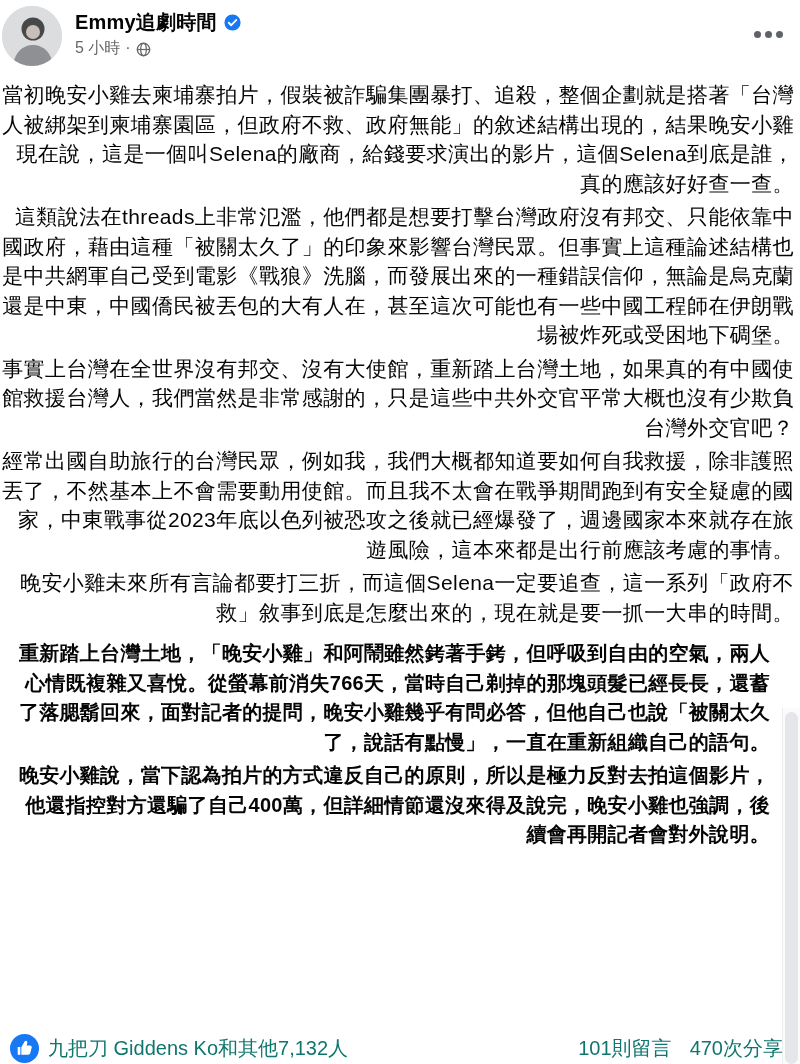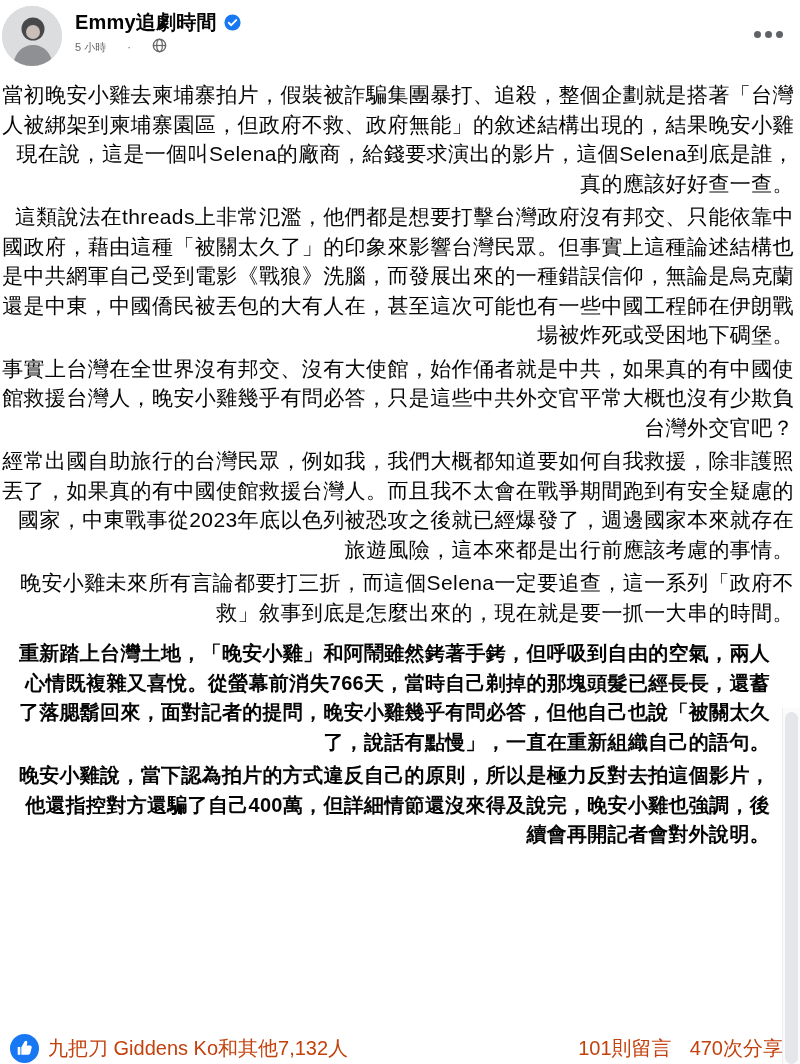--- a/index.html
+++ b/index.html
@@ -27,23 +27,23 @@
   }
   .avatar svg{display:block;width:60px;height:60px;}
   .hmeta{margin-left:13px;padding-top:4px;}
   .name-row{display:flex;align-items:center;gap:7px;}
   .author-name{
     font-size:20px;font-weight:700;color:#050505;line-height:24px;
     letter-spacing:0.2px;cursor:pointer;
   }
   .verified{width:17px;height:17px;display:inline-block;}
   .time-row{
-    display:flex;align-items:flex-start;gap:21px;
+    display:flex;align-items:flex-end;gap:5px;
     margin-top:4px;
-    font-size:11px;color:#65676B;line-height:19px;
+    font-size:16px;color:#65676B;line-height:19px;
   }
   .dotsep{color:#65676B;}
   .globe{width:15px;height:15px;display:inline-block;}
   .menu-btn{
     position:absolute;top:22px;right:14px;
     width:36px;height:24px;
     display:flex;align-items:center;justify-content:center;gap:4px;
     cursor:pointer;border-radius:6px;
   }
   .menu-btn i{width:7px;height:7px;border-radius:50%;background:#5f6368;display:block;}
@@ -68,21 +68,21 @@
     font-size:20px;
     letter-spacing:0.3px;
     line-height:29.5px;
   }
   
   .engagement{
     position:absolute;
     left:10px;right:17px;bottom:1px;
     height:30px;
     display:flex;align-items:center;justify-content:space-between;
-    font-size:20px;color:#c2410c;
+    font-size:20px;color:#0f766e;
   }
   .reactions{display:flex;align-items:center;gap:9px;cursor:pointer;}
   .like-badge{
     width:29px;height:29px;border-radius:50%;
     background:#1877F2;
     display:flex;align-items:center;justify-content:center;
     flex:0 0 auto;
   }
   .like-badge svg{width:17px;height:17px;display:block;}
   .counts{display:flex;align-items:center;gap:18px;}
@@ -138,22 +138,22 @@
     <div class="menu-btn">
       <i></i>
         <i></i>
         <i></i>
     </div>
   </div>
 
   <div class="post-body">
     <p class="para">當初晚安小雞去柬埔寨拍片，假裝被詐騙集團暴打、追殺，整個企劃就是搭著「台灣人被綁架到柬埔寨園區，但政府不救、政府無能」的敘述結構出現的，結果晚安小雞現在說，這是一個叫Selena的廠商，給錢要求演出的影片，這個Selena到底是誰，真的應該好好查一查。</p>
     <p class="para">這類說法在threads上非常氾濫，他們都是想要打擊台灣政府沒有邦交、只能依靠中國政府，藉由這種「被關太久了」的印象來影響台灣民眾。但事實上這種論述結構也是中共網軍自己受到電影《戰狼》洗腦，而發展出來的一種錯誤信仰，無論是烏克蘭還是中東，中國僑民被丟包的大有人在，甚至這次可能也有一些中國工程師在伊朗戰場被炸死或受困地下碉堡。</p>
-    <p class="para">事實上台灣在全世界沒有邦交、沒有大使館，始作俑者就是中共，如果真的有中國使館救援台灣人，晚安小雞幾乎有問必答，只是這些中共外交官平常大概也沒有少欺負台灣外交官吧？</p>
-    <p class="para">經常出國自助旅行的台灣民眾，例如我，我們大概都知道要如何自我救援，除非護照丟了，如果真的有中國使館救援台灣人。而且我不太會在戰爭期間跑到有安全疑慮的國家，中東戰事從2023年底以色列被恐攻之後就已經爆發了，週邊國家本來就存在旅遊風險，這本來都是出行前應該考慮的事情。</p>
+    <p class="para">事實上台灣在全世界沒有邦交、沒有大使館，重新踏上台灣土地，如果真的有中國使館救援台灣人，我們當然是非常感謝的，只是這些中共外交官平常大概也沒有少欺負台灣外交官吧？</p>
+    <p class="para">經常出國自助旅行的台灣民眾，例如我，我們大概都知道要如何自我救援，除非護照丟了，不然基本上不會需要動用使館。而且我不太會在戰爭期間跑到有安全疑慮的國家，中東戰事從2023年底以色列被恐攻之後就已經爆發了，週邊國家本來就存在旅遊風險，這本來都是出行前應該考慮的事情。</p>
     <p class="para">晚安小雞未來所有言論都要打三折，而這個Selena一定要追查，這一系列「政府不救」敘事到底是怎麼出來的，現在就是要一抓一大串的時間。</p>
 
     <div class="quote">
       <p class="para">重新踏上台灣土地，「晚安小雞」和阿鬧雖然銬著手銬，但呼吸到自由的空氣，兩人心情既複雜又喜悅。從螢幕前消失766天，當時自己剃掉的那塊頭髮已經長長，還蓄了落腮鬍回來，面對記者的提問，晚安小雞幾乎有問必答，但他自己也說「被關太久了，說話有點慢」，一直在重新組織自己的語句。</p>
       <p class="para">晚安小雞說，當下認為拍片的方式違反自己的原則，所以是極力反對去拍這個影片，他還指控對方還騙了自己400萬，但詳細情節還沒來得及說完，晚安小雞也強調，後續會再開記者會對外說明。</p>
     </div>
   </div>
 
   <div class="engagement">
     <div class="reactions">

